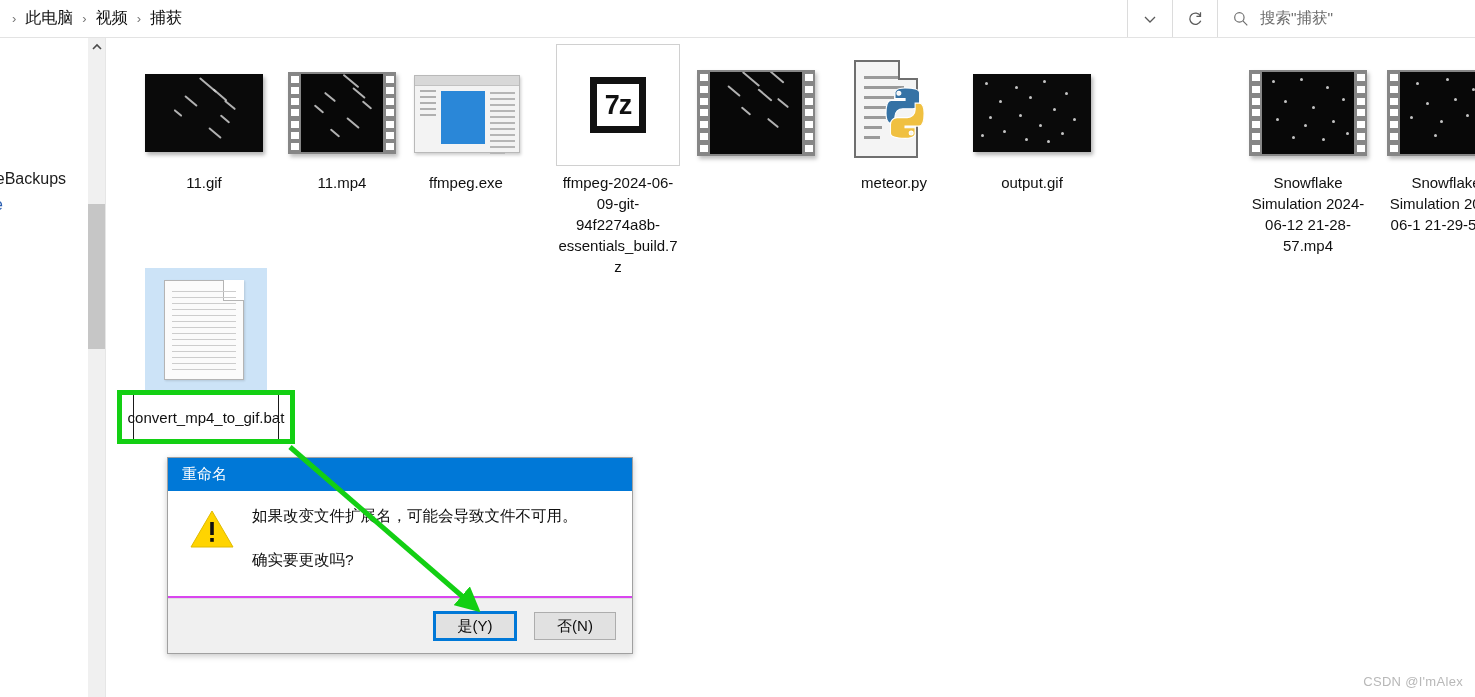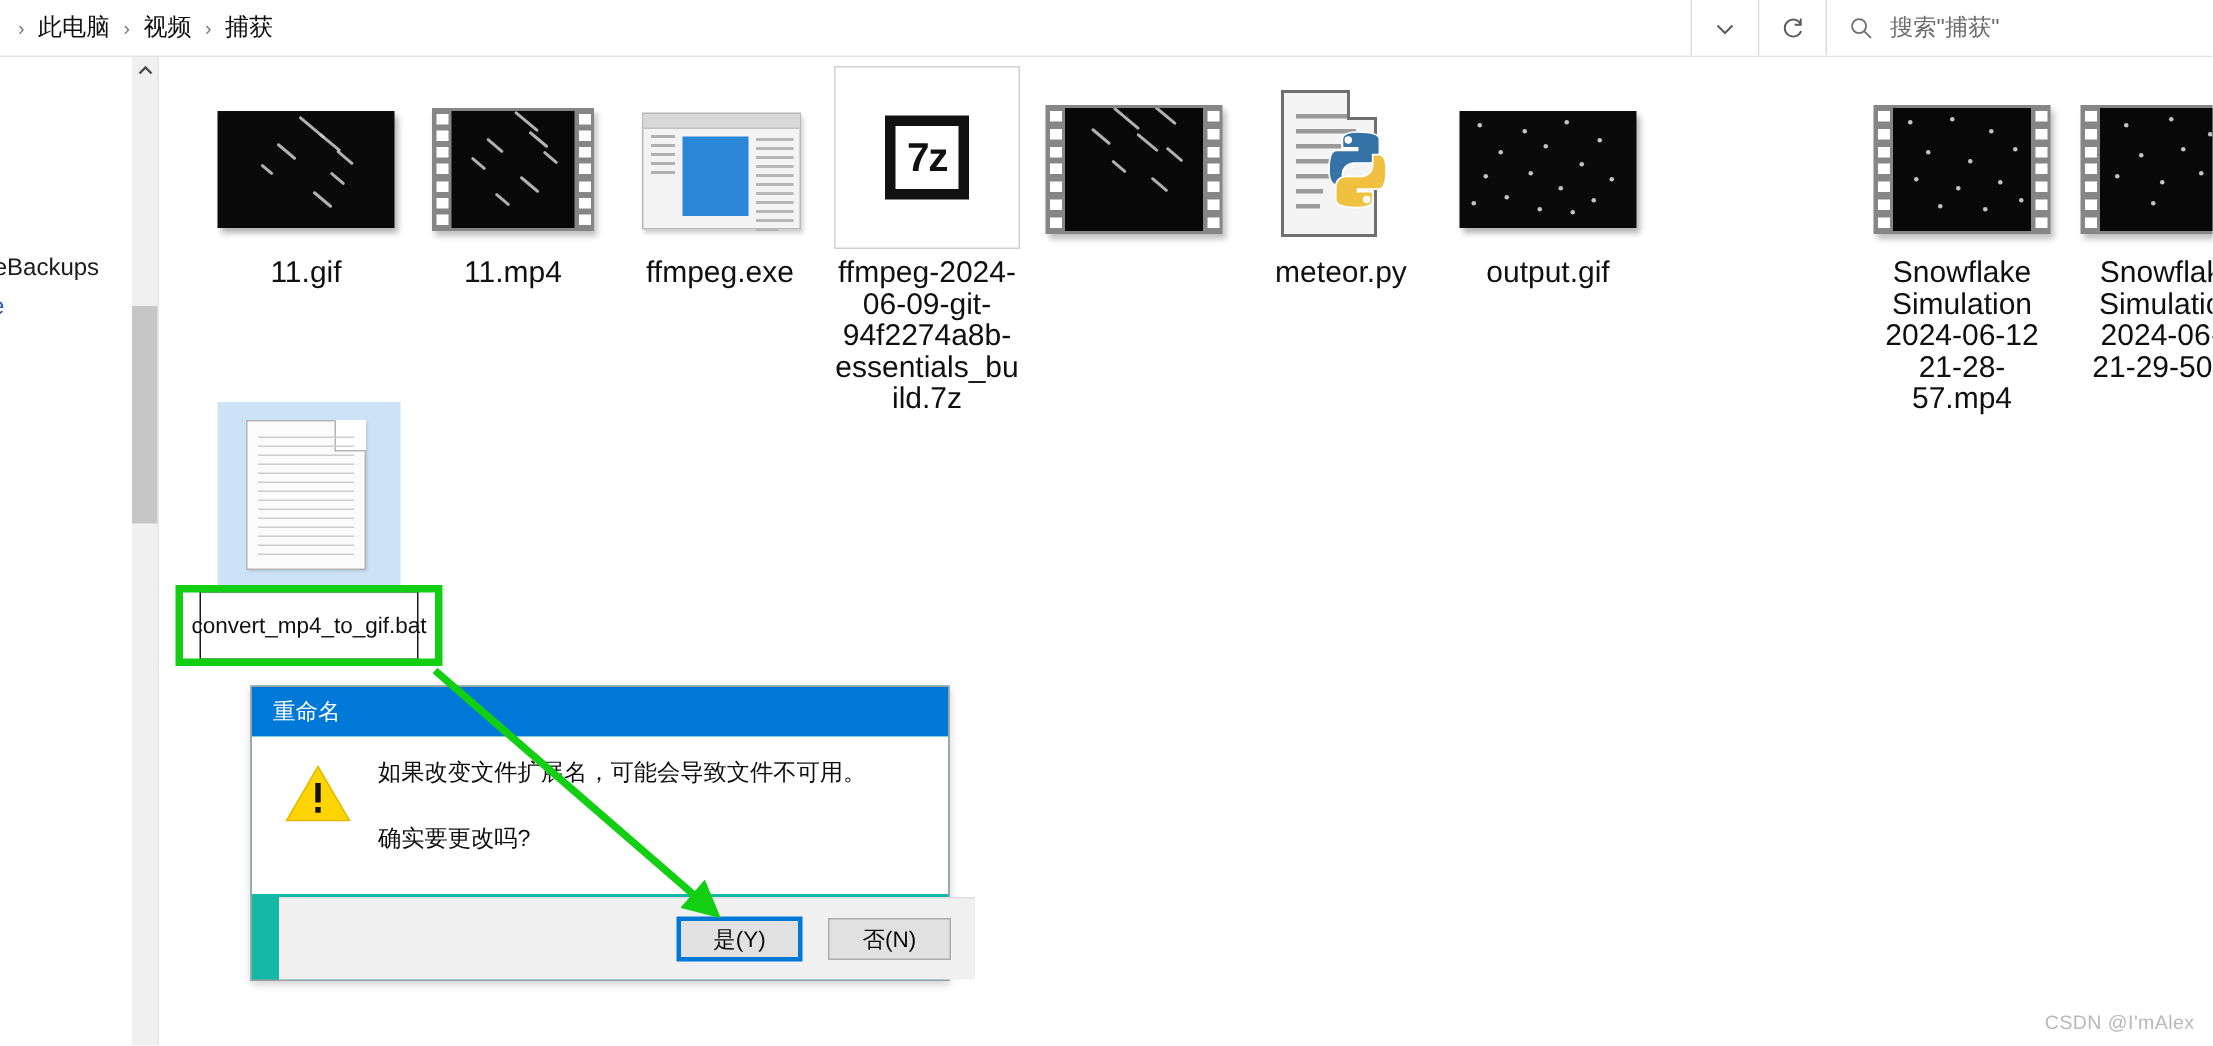--- a/index.html
+++ b/index.html
@@ -77,21 +77,21 @@
 
   .tile {
     position: absolute; width: 138px;
     display: flex; flex-direction: column; align-items: center;
   }
   .thumb-area {
     width: 138px; height: 110px;
     display: flex; align-items: center; justify-content: center;
   }
   .tile-label {
-    width: 124px; text-align: center; font-size: 20px; color: #101010;
+    width: 124px; text-align: center; font-size: 15px; color: #101010;
     line-height: 21px; word-wrap: break-word; overflow-wrap: break-word;
     margin-top: 4px;
   }
 
   
   .gifthumb {
     width: 118px; height: 78px; background: #0a0a0a; position: relative;
     box-shadow: 2px 3px 4px rgba(0,0,0,0.30);
     overflow: hidden;
   }
@@ -182,33 +182,33 @@
     box-sizing: border-box;
   }
   
   .greenrect {
     position:absolute; border: 5px solid #13cf13; box-sizing: border-box;
   }
 
   
   .dialog {
     position:absolute; left:167px; top:457px; width:464px; height:195px;
-    background:#14b8a6; border:1px solid #a0a0a0; box-shadow: 0 2px 6px rgba(0,0,0,.22);
+    background:#d946ef; border:1px solid #a0a0a0; box-shadow: 0 2px 6px rgba(0,0,0,.22);
   }
   .dlg-title {
     height: 33px; background:#0078d7; color:#ffffff; display:flex; align-items:center;
     padding-left: 14px; font-size: 15px;
   }
   .dlg-body { height: 105px; background:#ffffff; display:flex; padding: 14px 18px 0 22px; box-sizing:border-box; }
   .warn-tri { width: 46px; flex: 0 0 46px; padding-top: 4px; }
   .dlg-msgs { padding-left: 16px; }
   .dlg-msg { font-size: 15.5px; color:#0f0f0f; line-height: 22px; }
   .dlg-msg.second { margin-top: 22px; }
   .dlg-footer {
-    position:absolute; left:18px; bottom:0; width:100%; height:55px;
+    position:absolute; left:0; bottom:0; width:100%; height:55px;
     background:#f0f0f0; border-top:1px solid #dfdfdf;
     display:flex; align-items:center; justify-content:flex-end; gap:18px;
     padding-right: 16px; box-sizing:border-box;
   }
   .btn {
     width: 82px; height: 28px; background:#e1e1e1; border:1px solid #adadad;
     font-size: 15px; color:#0b0b0b; display:flex; align-items:center; justify-content:center;
     box-sizing: border-box;
   }
   .btn.focused { border: 2px solid #0078d7; outline: 1px solid #0078d7; }
@@ -319,21 +319,21 @@
               <i></i>
               <i></i>
               <i></i>
               <i></i>
             </div>
         </div>
       </div>
       <div class="tile-label">11.mp4</div>
     </div>
 
-    <div class="tile" style="left:305px; top:20px;">
+    <div class="tile" style="left:291px; top:20px;">
       <div class="thumb-area">
         <div class="exeicon">
           <div class="exewin">
             <div class="bar"></div>
             <div class="body">
               <div class="lcol">
                   <i></i>
                   <i></i>
                   <i></i>
                   <i></i>

